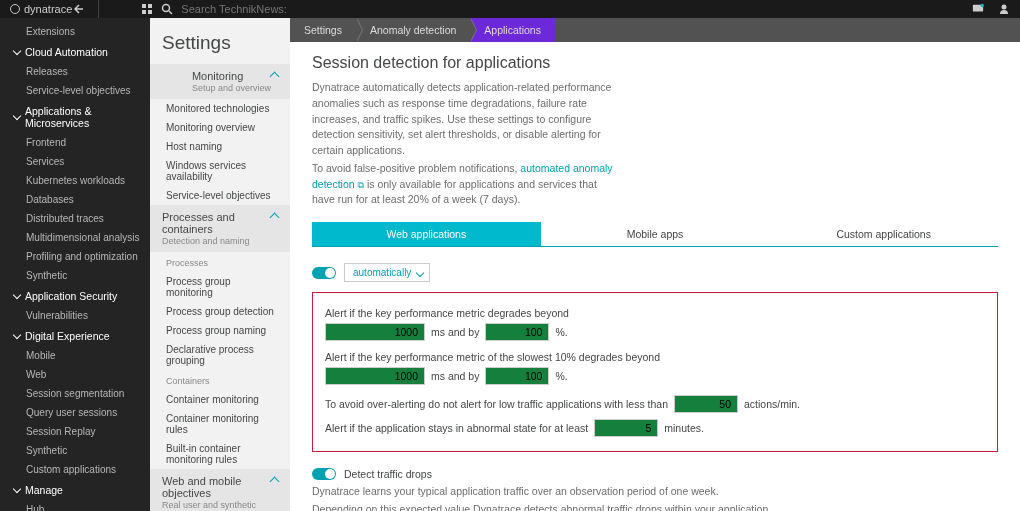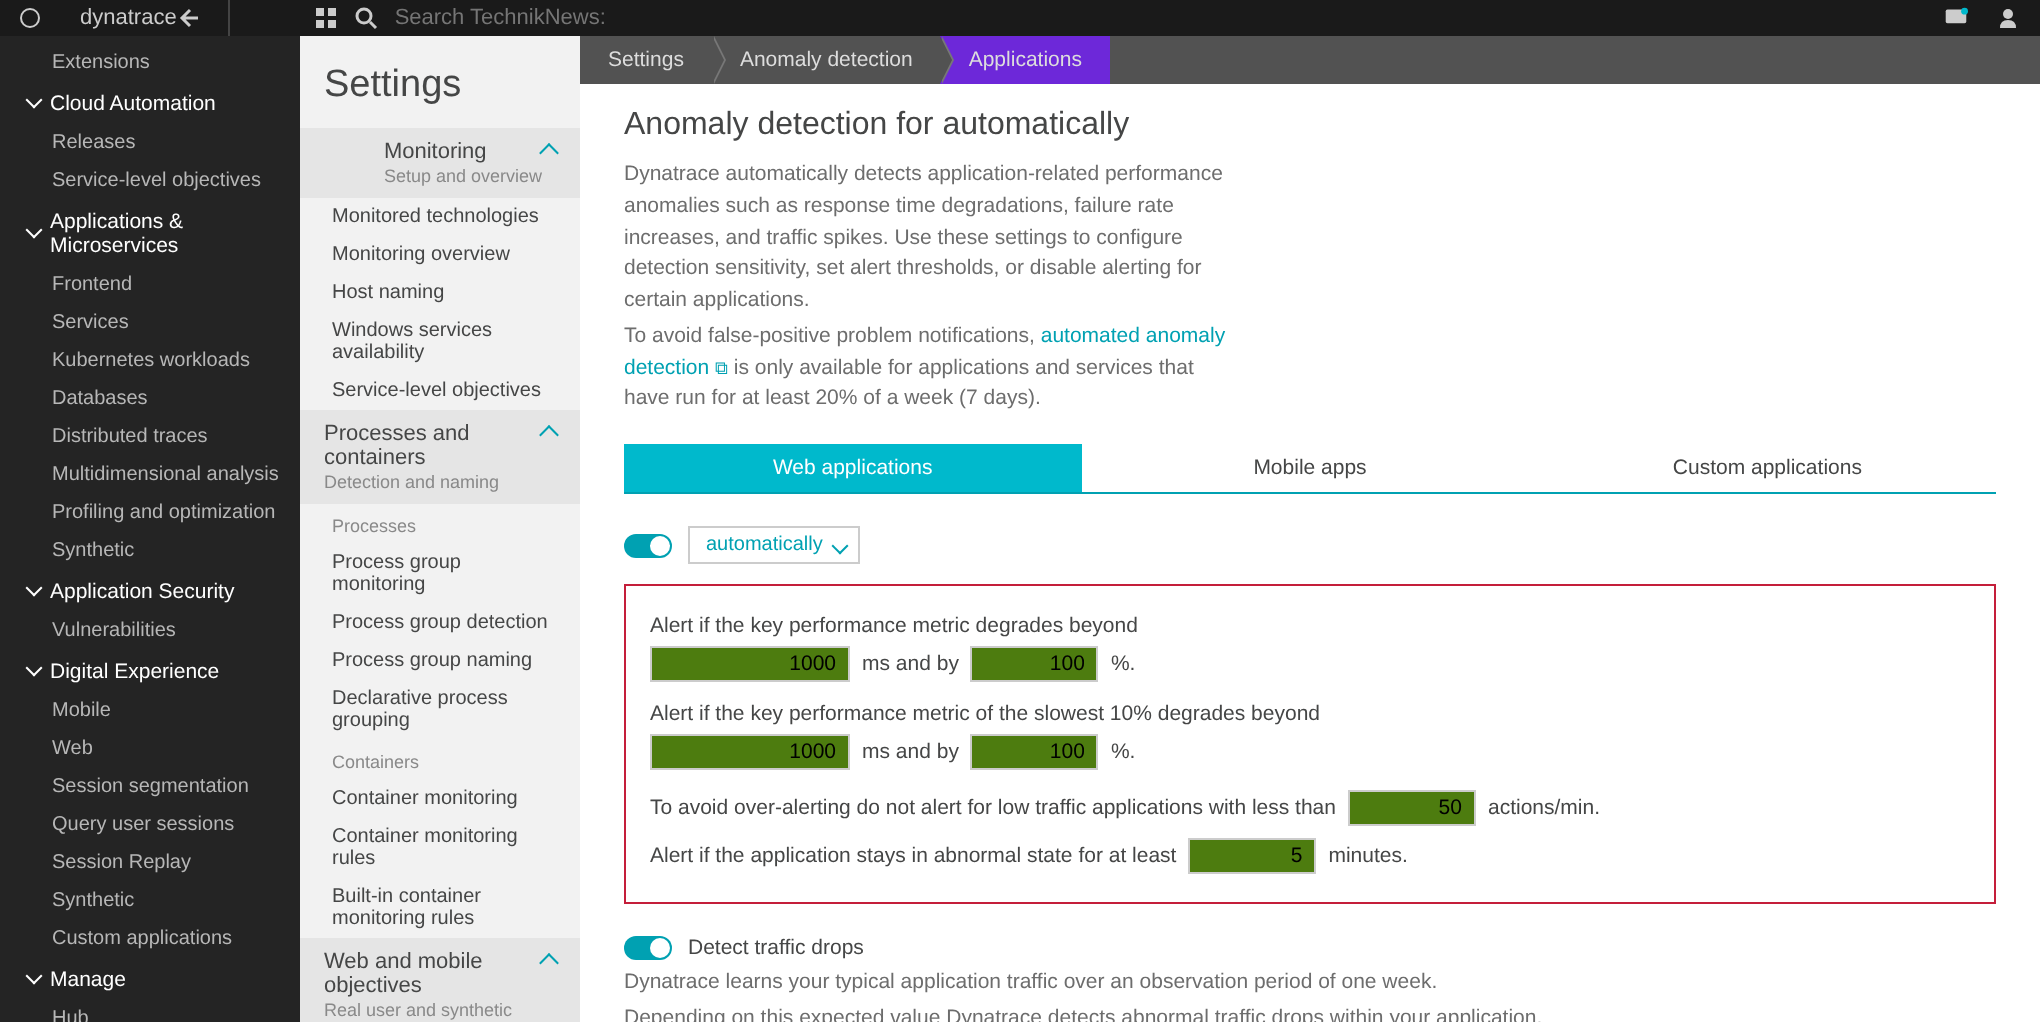--- a/index.html
+++ b/index.html
@@ -1,18 +1,18 @@
 <!DOCTYPE html>
 <html><head>
 <meta charset="utf-8">
 <style>
 * { margin:0; padding:0; box-sizing:border-box; font-family:-apple-system,BlinkMacSystemFont,"Segoe UI",Arial,sans-serif; }
 body { width:1020px; height:511px; overflow:hidden; background:#fff; font-size:11px; color:#454646; }
 .topbar { height:18px; background:#1a1a1a; display:flex; align-items:center; padding:0 10px; color:#ccc; }
-.logo { display:flex; align-items:center; gap:20px; font-size:11px; }
+.logo { display:flex; align-items:center; gap:4px; font-size:11px; }
 .logo-icon { width:10px; height:10px; border:1.5px solid #ccc; border-radius:50%; }
 .top-spacer { flex:1; }
 .top-icons { display:flex; gap:14px; align-items:center; }
 .icn { width:12px; height:12px; display:inline-flex; align-items:center; justify-content:center; }
 .search-area { display:flex; align-items:center; gap:8px; margin-left:36px; }
 .search-input { background:transparent; border:none; color:#999; font-size:11px; outline:none; width:140px; }
 .layout { display:flex; height:493px; }
 .nav { width:150px; background:#242424; color:#b7b7b7; overflow-y:auto; padding-top:4px; }
 .nav::-webkit-scrollbar{width:0}
 .nav-item { padding:4px 10px 4px 26px; font-size:10px; cursor:pointer; white-space:nowrap; }
@@ -49,21 +49,21 @@
 .section{margin-top:16px}
 .row{display:flex;align-items:center;gap:8px;flex-wrap:wrap}
 .toggle{width:24px;height:12px;border-radius:7px;position:relative;cursor:pointer;display:inline-block;flex-shrink:0}
 .toggle.on{background:#00a1b2}
 .toggle.on::after{content:"";position:absolute;right:1px;top:1px;width:10px;height:10px;background:#fff;border-radius:50%}
 .label{font-size:10.5px;color:#454646}
 .select{border:1px solid #ccc;padding:3px 18px 3px 8px;font-size:10px;color:#00a1b2;position:relative;cursor:pointer;background:#fff}
 .select::after{content:"";position:absolute;right:6px;top:6px;width:5px;height:5px;border-right:1px solid #00a1b2;border-bottom:1px solid #00a1b2;transform:rotate(45deg)}
 .redbox{border:1.5px solid #c41e3a;padding:10px 12px;margin-top:10px}
 .field-row{display:flex;align-items:center;gap:6px;margin:4px 0;font-size:10.5px;color:#454646;flex-wrap:wrap}
-.num-input{border:1px solid #ccc;width:100px;padding:2px 6px;font-size:10.5px;text-align:right;background:#4d7c0f}
+.num-input{border:1px solid #ccc;width:100px;padding:2px 6px;font-size:10.5px;text-align:right;background:#15803d}
 .num-input.sm{width:64px}
 </style>
 </head>
 <body>
 
 <div class="topbar">
   <div class="logo">
     <span class="logo-icon"></span>
     <span>dynatrace</span>
   </div>
@@ -194,21 +194,21 @@
       </div>
   </div>
 
   <div class="main">
     <div class="breadcrumb">
       <div class="crumb">Settings</div>
       <div class="crumb">Anomaly detection</div>
       <div class="crumb active">Applications</div>
     </div>
     <div class="content">
-      <div class="page-title">Anomaly detection for automatically</div>
+      <div class="page-title">Session detection for applications</div>
       <p class="desc">Dynatrace automatically detects application-related performance anomalies such as response time degradations, failure rate increases, and traffic spikes. Use these settings to configure detection sensitivity, set alert thresholds, or disable alerting for certain applications.</p>
       <p class="desc">
         <span>To avoid false-positive problem notifications, </span><a href="#"><span>automated anomaly detection</span> <span class="ext-icon">⧉</span></a><span> is only available for applications and services that have run for at least 20% of a week (7 days).</span>
       </p>
 
       <div class="tabs">
         <div class="tab active">Web applications</div>
         <div class="tab">Mobile apps</div>
         <div class="tab">Custom applications</div>
       </div>

